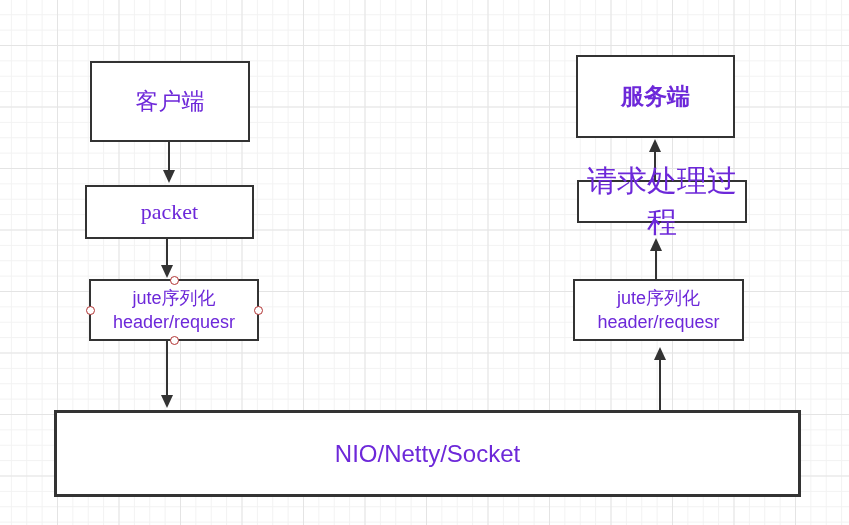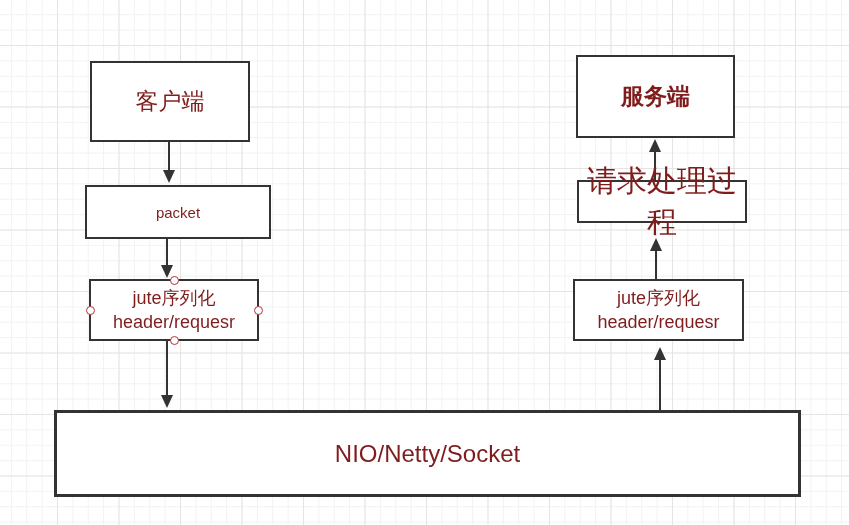--- a/index.html
+++ b/index.html
@@ -33,33 +33,33 @@
       10.875px 0,
       0 14.25px;
   }
 
   
   .node {
     position: absolute;
     box-sizing: border-box;
     background: #ffffff;
     border: 2px solid #333333;
-    color: #7f1d1d;
+    color: #6d28d9;
     display: flex;
     align-items: center;
     justify-content: center;
     text-align: center;
   }
   .node .label {
     width: 100%;
     pointer-events: none;
   }
 
   #box-client   { left:  90px; top:  61px; width: 160px; height:  81px; font-size: 23px; }
-  #box-packet   { left:  85px; top: 185px; width: 186px; height:  54px; font-size: 15px; }
+  #box-packet   { left:  85px; top: 185px; width: 169px; height:  54px; font-size: 22px; font-family: Liberation Serif, serif; }
   #box-jute-l   { left:  89px; top: 279px; width: 170px; height:  62px; font-size: 18px; line-height: 24px; }
   #box-server   { left: 576px; top:  55px; width: 159px; height:  83px; font-size: 23px; font-weight: bold; }
   #box-process  { left: 577px; top: 180px; width: 170px; height:  43px; font-size: 30px; }
   #box-jute-r   { left: 573px; top: 279px; width: 171px; height:  62px; font-size: 18px; line-height: 24px; }
   #box-nio      { left:  54px; top: 410px; width: 747px; height:  87px; font-size: 24px; border-width: 3px; justify-content: center; }
 
   
   .handle {
     position: absolute;
     box-sizing: border-box;

